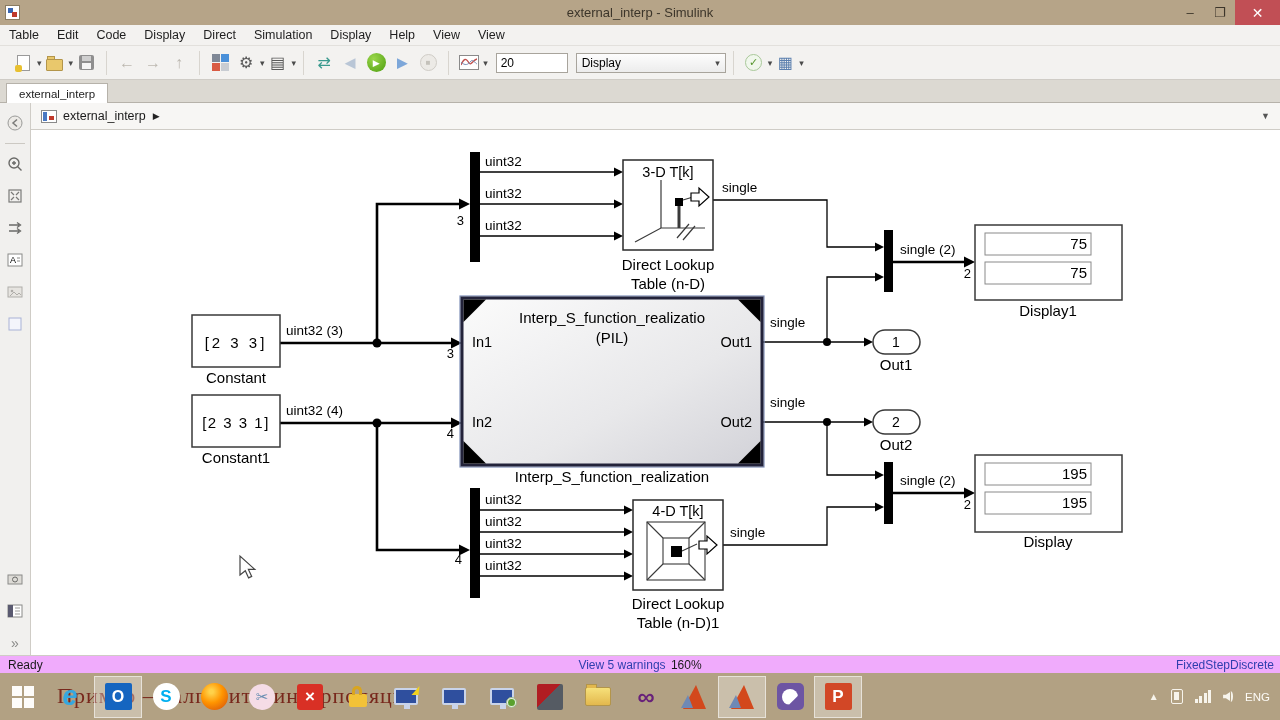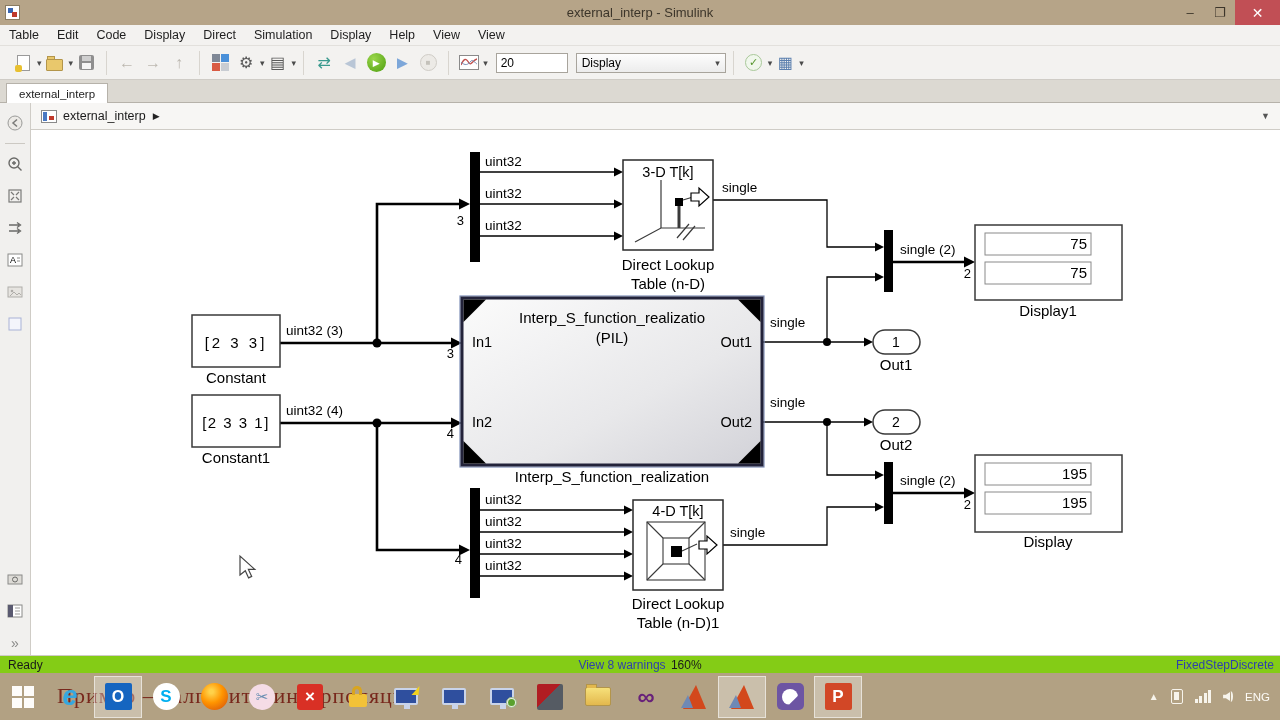--- a/index.html
+++ b/index.html
@@ -67,21 +67,21 @@
   .pal-btn { width:24px; height:24px; margin-top:8px; display:flex; align-items:center; justify-content:center; }
   .pal-div { width:20px; height:1px; background:#ccc9c3; margin-top:8px; }
   .pal-spacer { flex:1; }
   .pal-chev { font-size:14px; color:#8a8a88; }
 
   
   .canvas { position:absolute; left:31px; top:130px; width:1249px; height:525px; background:#fff; }
   svg text { font-family:"Liberation Sans",sans-serif; fill:#000; }
 
   
-  .statusbar { position:absolute; left:0; top:655px; width:1280px; height:18px; background:#84cc16; border-top:1px solid #cfccc6; font-size:12px; color:#1a1a1a; display:flex; align-items:center; }
+  .statusbar { position:absolute; left:0; top:655px; width:1280px; height:18px; background:#f0abfc; border-top:1px solid #cfccc6; font-size:12px; color:#1a1a1a; display:flex; align-items:center; }
   .st-left { margin-left:8px; }
   .st-center { position:absolute; left:0; right:0; text-align:center; }
   .st-link { color:#2e3fae; }
   .st-zoom { color:#1a1a1a; margin-left:2px; }
   .st-right { margin-left:auto; margin-right:6px; color:#2e3fae; }
 
   
   .taskbar { position:absolute; left:0; top:673px; width:1280px; height:47px; background:#b2a183; display:flex; align-items:center; }
   .watermark { position:absolute; left:57px; top:10px; font-family:"Liberation Serif",serif; font-size:22px; color:#78281c; letter-spacing:1px; z-index:0; white-space:nowrap; }
   .startbtn { width:46px; height:47px; display:flex; align-items:center; justify-content:center; z-index:1; }
@@ -517,21 +517,21 @@
       </g>
       <text x="1017" y="417" font-size="15" text-anchor="middle">Display</text>
 
       <path d="M209,426 l0,19 5.3,-4.2 3.3,7.1 3.1,-1.5 -3.3,-7 6.4,0 z" fill="#fff" stroke="#444" stroke-width="1.2"></path>
     </svg>
   </div>
 
   <div class="statusbar">
     <span class="st-left">Ready</span>
     <span class="st-center">
-      <span class="st-link">View 8 warnings</span>
+      <span class="st-link">View 5 warnings</span>
       <span class="st-zoom">160%</span>
     </span>
     <span class="st-right">FixedStepDiscrete</span>
   </div>
 
   <div class="taskbar">
     <span class="watermark">Пример — алгоритм интерполяции</span>
     <span class="startbtn">
         <span class="winlogo">
           <i></i>

